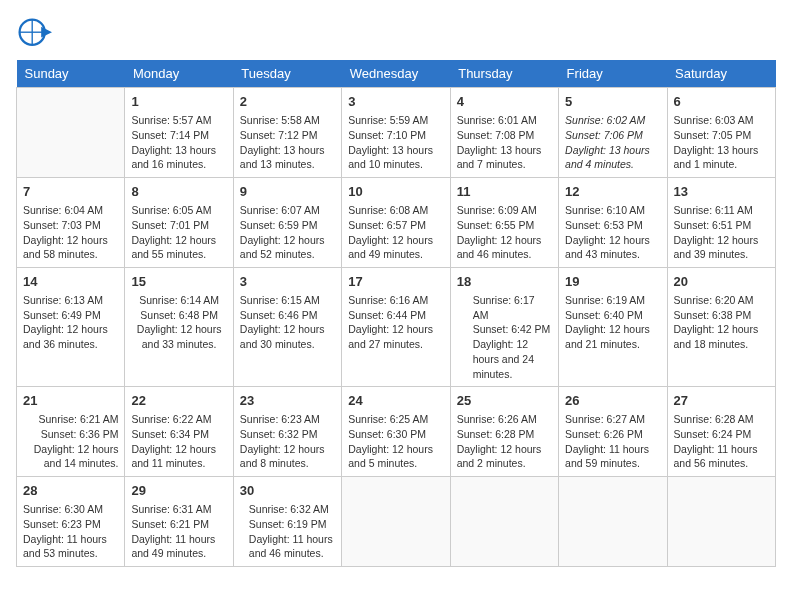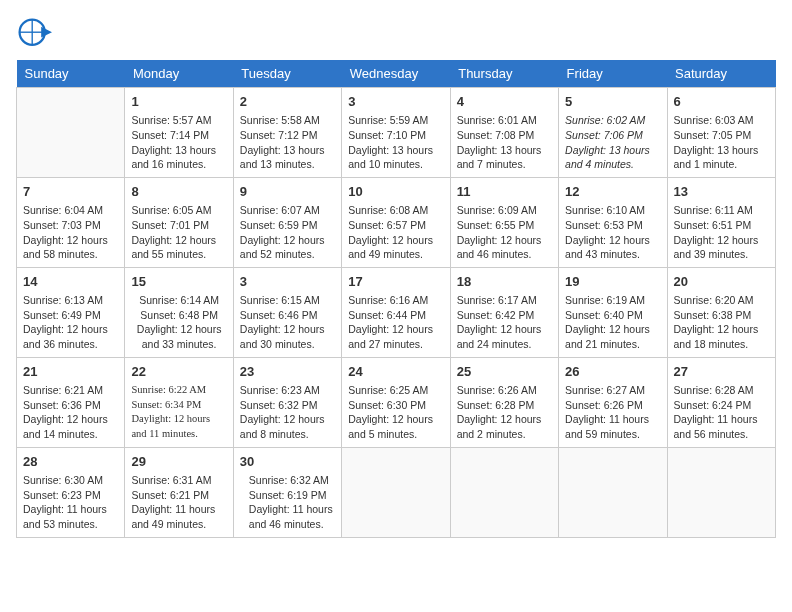--- a/index.html
+++ b/index.html
@@ -220,47 +220,47 @@
 Daylight: 12 hours and 30 minutes.</div>
         </td>
         <td>
           <span class="day-number">17</span>
           <div class="day-info" style="white-space: pre-line;">Sunrise: 6:16 AM
 Sunset: 6:44 PM
 Daylight: 12 hours and 27 minutes.</div>
         </td>
         <td>
           <span class="day-number">18</span>
-          <div class="day-info" style="white-space: pre-line;">Sunrise: 6:17 AM
+          <div class="day-info" style="white-space: pre-line; margin-left: 16px;">Sunrise: 6:17 AM
 Sunset: 6:42 PM
 Daylight: 12 hours and 24 minutes.</div>
         </td>
         <td>
           <span class="day-number">19</span>
           <div class="day-info" style="white-space: pre-line;">Sunrise: 6:19 AM
 Sunset: 6:40 PM
 Daylight: 12 hours and 21 minutes.</div>
         </td>
         <td>
           <span class="day-number">20</span>
           <div class="day-info" style="white-space: pre-line;">Sunrise: 6:20 AM
 Sunset: 6:38 PM
 Daylight: 12 hours and 18 minutes.</div>
         </td>
       </tr>
       <tr>
         <td>
           <span class="day-number">21</span>
-          <div class="day-info" style="white-space: pre-line;">Sunrise: 6:21 AM
+          <div class="day-info" style="white-space: pre-line; text-align: right;">Sunrise: 6:21 AM
 Sunset: 6:36 PM
 Daylight: 12 hours and 14 minutes.</div>
         </td>
         <td>
           <span class="day-number">22</span>
-          <div class="day-info" style="white-space: pre-line; font-family: Liberation Serif, serif;">Sunrise: 6:22 AM
+          <div class="day-info" style="white-space: pre-line;">Sunrise: 6:22 AM
 Sunset: 6:34 PM
 Daylight: 12 hours and 11 minutes.</div>
         </td>
         <td>
           <span class="day-number">23</span>
           <div class="day-info" style="white-space: pre-line;">Sunrise: 6:23 AM
 Sunset: 6:32 PM
 Daylight: 12 hours and 8 minutes.</div>
         </td>
         <td>

